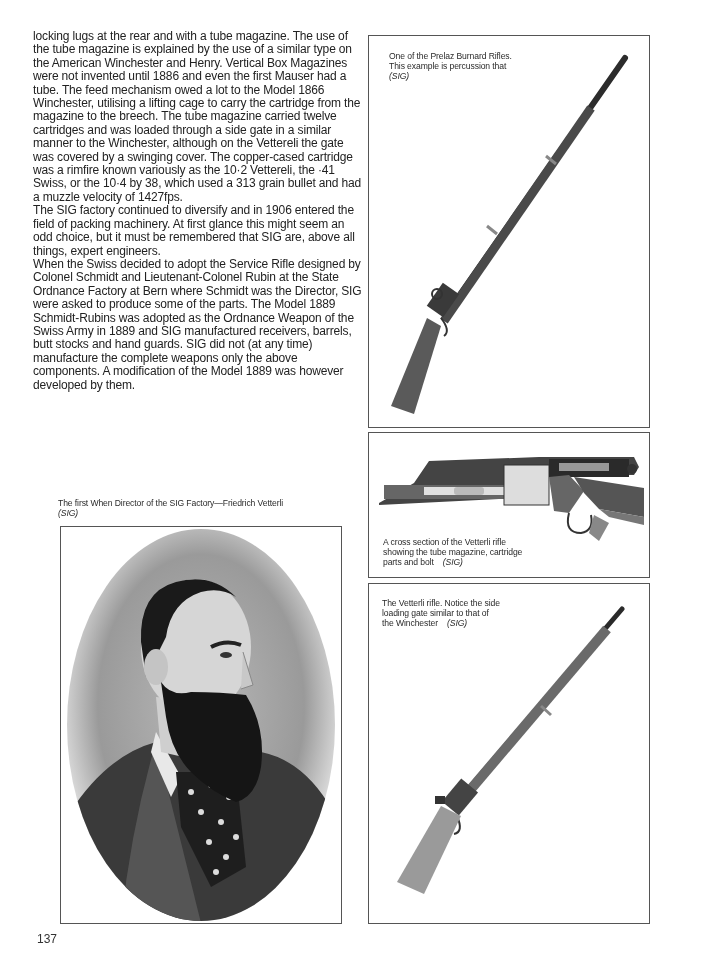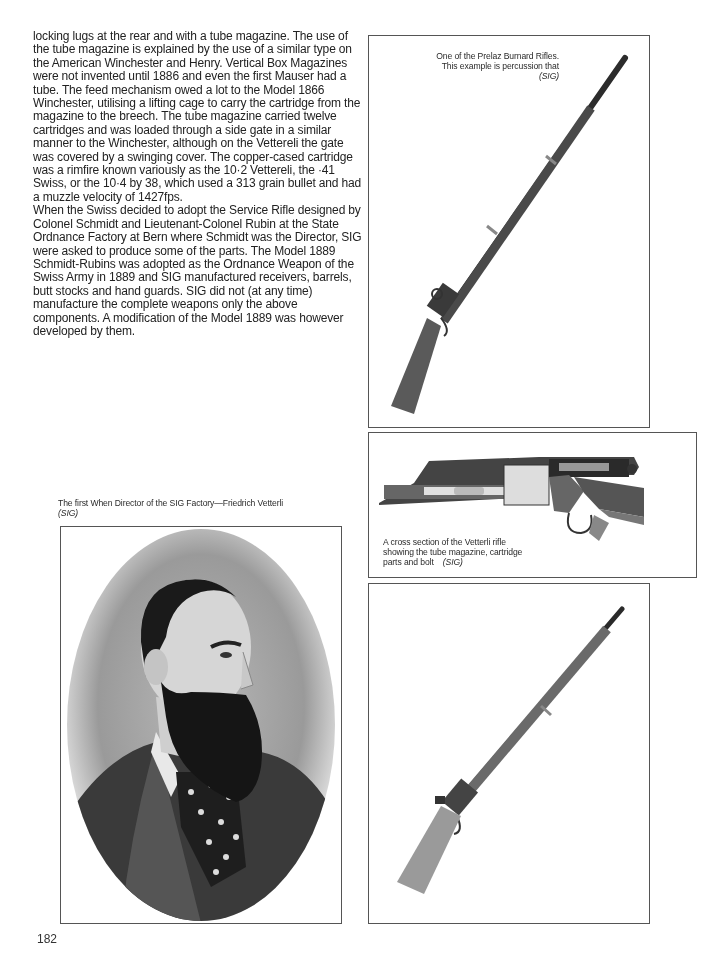--- a/index.html
+++ b/index.html
@@ -26,20 +26,21 @@
   .page-number {
     position: absolute; left: 37px; top: 932px; font-size: 12px; color: #333;
   }
   svg { display: block; }
 </style>
 </head>
 <body>
 
 <div class="body-text">
   <p>locking lugs at the rear and with a tube magazine. The use of the tube magazine is explained by the use of a similar type on the American Winchester and Henry. Vertical Box Magazines were not invented until 1886 and even the first Mauser had a tube. The feed mechanism owed a lot to the Model 1866 Winchester, utilising a lifting cage to carry the cartridge from the magazine to the breech. The tube magazine carried twelve cartridges and was loaded through a side gate in a similar manner to the Winchester, although on the Vettereli the gate was covered by a swinging cover. The copper-cased cartridge was a rimfire known variously as the 10·2 Vettereli, the ·41 Swiss, or the 10·4 by 38, which used a 313 grain bullet and had a muzzle velocity of 1427fps.</p>
+  <p>The SIG factory continued to diversify and in 1906 entered the field of packing machinery. At first glance this might seem an odd choice, but it must be remembered that SIG are, above all things, expert engineers.</p>
   <p>When the Swiss decided to adopt the Service Rifle designed by Colonel Schmidt and Lieutenant-Colonel Rubin at the State Ordnance Factory at Bern where Schmidt was the Director, SIG were asked to produce some of the parts. The Model 1889 Schmidt-Rubins was adopted as the Ordnance Weapon of the Swiss Army in 1889 and SIG manufactured receivers, barrels, butt stocks and hand guards. SIG did not (at any time) manufacture the complete weapons only the above components. A modification of the Model 1889 was however developed by them.</p>
 </div>
 
 <div class="caption portrait-caption">
   <span>The first When Director of the SIG Factory—Friedrich Vetterli</span><br>
   <em>(SIG)</em>
 </div>
 
 <div class="frame" style="left:60px; top:526px; width:280px; height:396px;">
   <svg width="280" height="396" viewBox="0 0 280 396">
@@ -86,21 +87,21 @@
       <ellipse cx="165" cy="128" rx="6" ry="3" fill="#333"></ellipse>
 
       <path d="M182 125 L192 158 L180 162" fill="#c8c8c8" stroke="#888" stroke-width="1"></path>
 
       <path d="M100 155 Q110 170 130 165 Q160 165 185 168 Q205 200 200 240 Q195 270 175 275 Q150 265 130 245 Q110 225 105 190 Z" fill="#151515"></path>
     </g>
   </svg>
 </div>
 
 <div class="frame" style="left:368px; top:35px; width:280px; height:391px;">
-  <div class="caption" style="left:20px; top:15px; width:170px;text-align:right;">
+  <div class="caption" style="left:20px; top:15px; width:170px;">
     <span>One of the Prelaz Burnard Rifles.</span><br>
     <span>This example is percussion that</span><br>
     <em>(SIG)</em>
   </div>
   <svg width="280" height="391" viewBox="0 0 280 391" style="position:absolute;left:0;top:0;">
 
     <line x1="256" y1="22" x2="90" y2="260" stroke="#2c2c2c" stroke-width="6" stroke-linecap="round"></line>
 
     <line x1="222" y1="72" x2="75" y2="285" stroke="#4a4a4a" stroke-width="9"></line>
 
@@ -109,21 +110,21 @@
 
     <rect x="64" y="250" width="20" height="28" fill="#3a3a3a" transform="rotate(35 74 264)"></rect>
     <circle cx="68" cy="258" r="5" fill="none" stroke="#333" stroke-width="2"></circle>
 
     <path d="M72 282 Q82 295 75 300" stroke="#333" stroke-width="2" fill="none"></path>
 
     <path d="M58 282 L72 290 L45 378 L22 370 Z" fill="#5a5a5a"></path>
   </svg>
 </div>
 
-<div class="frame" style="left:368px; top:432px; width:280px; height:144px;padding-left:47px;">
+<div class="frame" style="left:368px; top:432px; width:280px; height:144px;">
   <svg width="280" height="144" viewBox="0 0 280 144" style="position:absolute;left:0;top:0;">
 
     <path d="M10 70 L45 50 L60 28 L170 24 L265 24 L270 34 L265 42 L180 42 L165 60 L130 66 L10 72 Z" fill="#444"></path>
     <rect x="15" y="52" width="120" height="14" fill="#666"></rect>
     <rect x="55" y="54" width="80" height="8" fill="#e0e0e0"></rect>
     <rect x="85" y="54" width="30" height="8" fill="#bbb" rx="3"></rect>
 
     <rect x="135" y="32" width="45" height="40" fill="#ddd" stroke="#333" stroke-width="1"></rect>
     <rect x="180" y="26" width="80" height="18" fill="#2a2a2a"></rect>
     <rect x="190" y="30" width="50" height="8" fill="#999"></rect>
@@ -138,30 +139,35 @@
     <path d="M225 82 L240 90 L230 108 L220 100 Z" fill="#888"></path>
   </svg>
   <div class="caption" style="left:14px; top:104px; width:200px;">
     <span>A cross section of the Vetterli rifle</span><br>
     <span>showing the tube magazine, cartridge</span><br>
     <span>parts and bolt</span>&nbsp;&nbsp;&nbsp;&nbsp;<em>(SIG)</em>
   </div>
 </div>
 
 <div class="frame" style="left:368px; top:583px; width:280px; height:339px;">
+  <div class="caption" style="left:13px; top:14px; width:180px;">
+    <span>The Vetterli rifle. Notice the side</span><br>
+    <span>loading gate similar to that of</span><br>
+    <span>the Winchester</span>&nbsp;&nbsp;&nbsp;&nbsp;<em>(SIG)</em>
+  </div>
   <svg width="280" height="339" viewBox="0 0 280 339" style="position:absolute;left:0;top:0;">
 
     <line x1="253" y1="25" x2="95" y2="210" stroke="#2a2a2a" stroke-width="5" stroke-linecap="round"></line>
 
     <line x1="238" y1="45" x2="85" y2="225" stroke="#6a6a6a" stroke-width="10"></line>
 
     <line x1="172" y1="122" x2="182" y2="131" stroke="#888" stroke-width="3"></line>
 
     <rect x="80" y="198" width="22" height="30" fill="#444" transform="rotate(40 91 213)"></rect>
     <rect x="66" y="212" width="10" height="8" fill="#333"></rect>
 
     <path d="M88 232 Q95 248 85 250" stroke="#333" stroke-width="2" fill="none"></path>
 
     <path d="M72 222 L92 232 L55 310 L28 298 Z" fill="#9a9a9a"></path>
   </svg>
 </div>
 
-<div class="page-number">182</div>
+<div class="page-number">137</div>
 
 </body></html>

